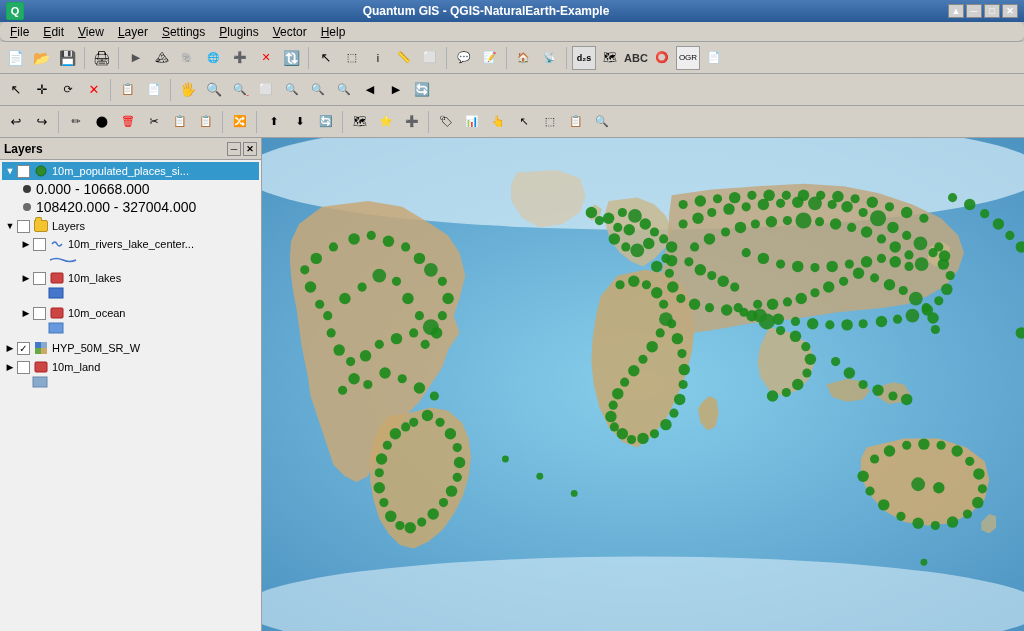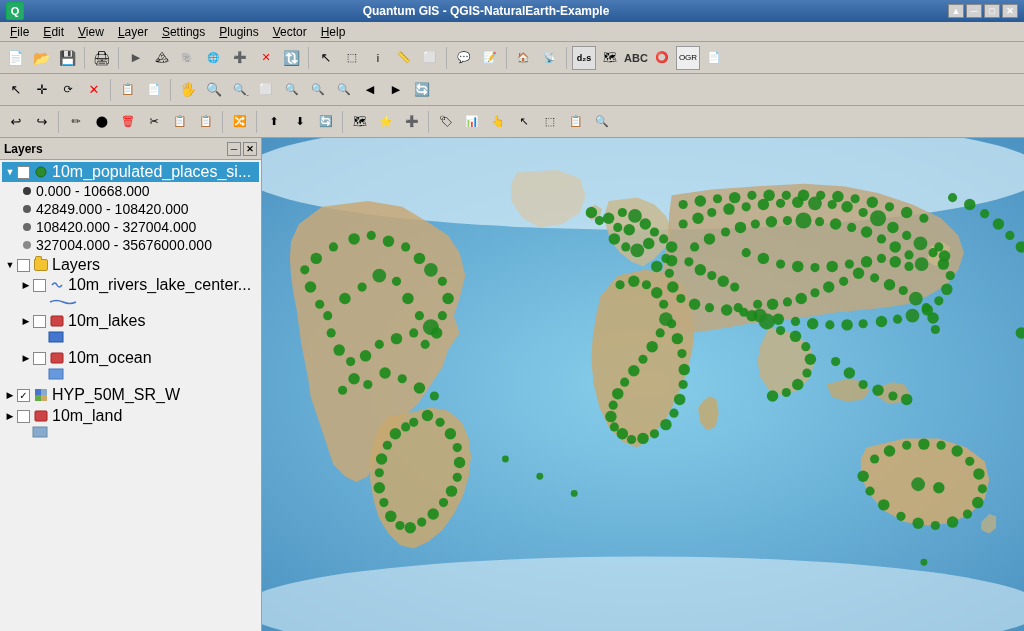--- a/index.html
+++ b/index.html
@@ -30,20 +30,21 @@
 
     
     #menu-bar {
       background: #d4d0c8;
       border-bottom: 1px solid #a0a0a0;
       height: 20px;
       display: flex;
       align-items: center;
       padding: 0 4px;
       gap: 2px;
+      border-radius: 6px;
     }
     .menu-item {
       padding: 2px 6px;
       cursor: pointer;
       font-size: 12px;
     }
     .menu-item span { text-decoration: underline; }
 
     
     .toolbar {
@@ -164,21 +165,21 @@
       font-size: 10px;
     }
     .checkbox.checked { background: white; }
     .layer-icon {
       width: 16px; height: 16px;
       margin-right: 3px;
       flex-shrink: 0;
       display: flex; align-items: center; justify-content: center;
     }
     .layer-name {
-      font-size: 16px;
+      font-size: 11px;
       white-space: nowrap;
       overflow: hidden;
       text-overflow: ellipsis;
     }
 
     .sub-items {
       margin-left: 18px;
     }
     .sub-item {
       display: flex;
@@ -344,35 +345,23 @@
         </div>
         <div class="sub-items">
           <div class="sub-item">
             <svg width="10" height="10" style="margin-right:4px; flex-shrink:0;">
                 <circle cx="5" cy="5" r="4" fill="#3a3a3a"></circle>
               </svg>
             <span class="sub-item-text">0.000 - 10668.000</span>
           </div>
           <div class="sub-item">
             <svg width="10" height="10" style="margin-right:4px; flex-shrink:0;">
-                <circle cx="5" cy="5" r="4" fill="#5a5a5a"></circle>
-              </svg>
-            <span class="sub-item-text">42849.000 - 108420.000</span>
-          </div>
-          <div class="sub-item">
-            <svg width="10" height="10" style="margin-right:4px; flex-shrink:0;">
                 <circle cx="5" cy="5" r="4" fill="#6a6a6a"></circle>
               </svg>
             <span class="sub-item-text">108420.000 - 327004.000</span>
-          </div>
-          <div class="sub-item">
-            <svg width="10" height="10" style="margin-right:4px; flex-shrink:0;">
-                <circle cx="5" cy="5" r="4" fill="#8a8a8a"></circle>
-              </svg>
-            <span class="sub-item-text">327004.000 - 35676000.000</span>
           </div>
         </div>
       </div>
 
       <div class="layer-group">
         <div class="layer-item" style="padding-left:2px;">
           <div class="expand-icon">▼</div>
           <div class="checkbox" style="border:1px solid #888; background:white;"></div>
           <div class="layer-icon">
             <div style="width:14px; height:12px; background:#f4c430; border:1px solid #b89020; border-radius:0 2px 2px 2px; position:relative;">

